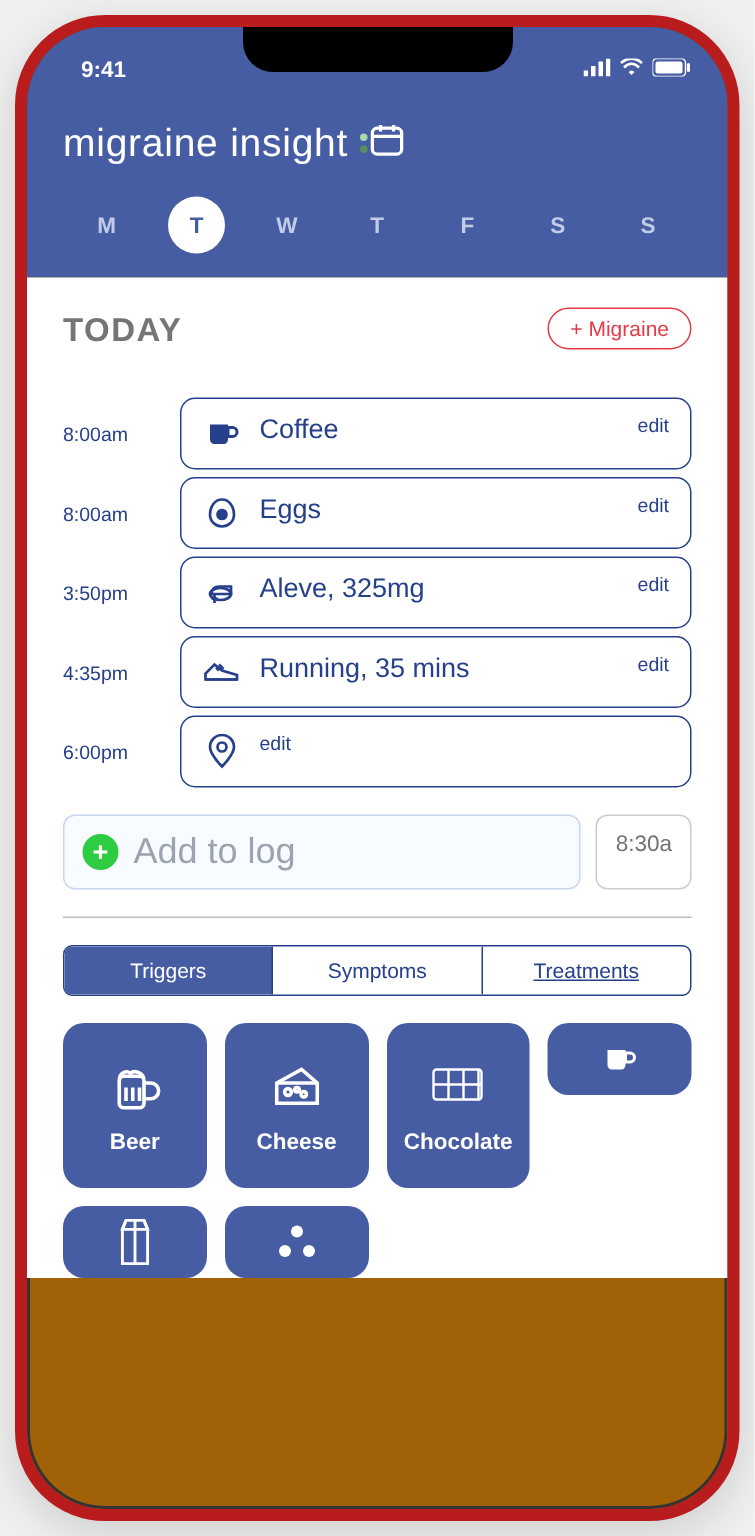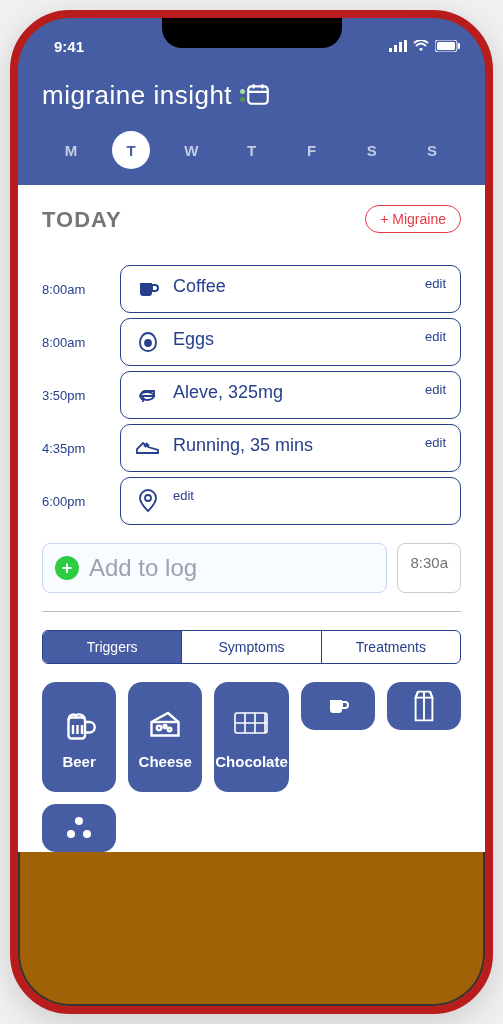--- a/index.html
+++ b/index.html
@@ -137,24 +137,24 @@
   .divider { border:none; border-top:1px solid #bbb; margin: 0 0 18px 0; }
   .quick-title { font-size:20px; font-weight:700; color:#757575; letter-spacing:1px; margin-bottom:14px;}
   .seg {
     display:flex; border:1.5px solid #26408b; border-radius:6px; overflow:hidden;
     margin-bottom:18px;
   }
   .seg-item {
     flex:1; text-align:center; padding:8px 16px; font-size:14px;
     color:#26408b; border-right:1.5px solid #26408b;
   }
-  .seg-item:last-child { border-right:none; }
+  .seg-item:last-child { border-right:none;text-decoration:underline; }
   .seg-item.active { background:#465da3; color:#fff; }
   .grid {
-    display:grid; grid-template-columns: repeat(5,1fr); gap:12px;
+    display:grid; grid-template-columns: repeat(4,1fr); gap:12px;
   }
   .tile {
     background:#465da3; border-radius:14px;
     height:110px; display:flex; flex-direction:column;
     align-items:center; justify-content:center; gap:8px;
     color:#fff;
   }
   .tile-icon { width:40px; height:40px; display:flex; align-items:center; justify-content:center; }
   .tile-label { font-size:15px; font-weight:700; }
   .tile.short { height:48px; }

